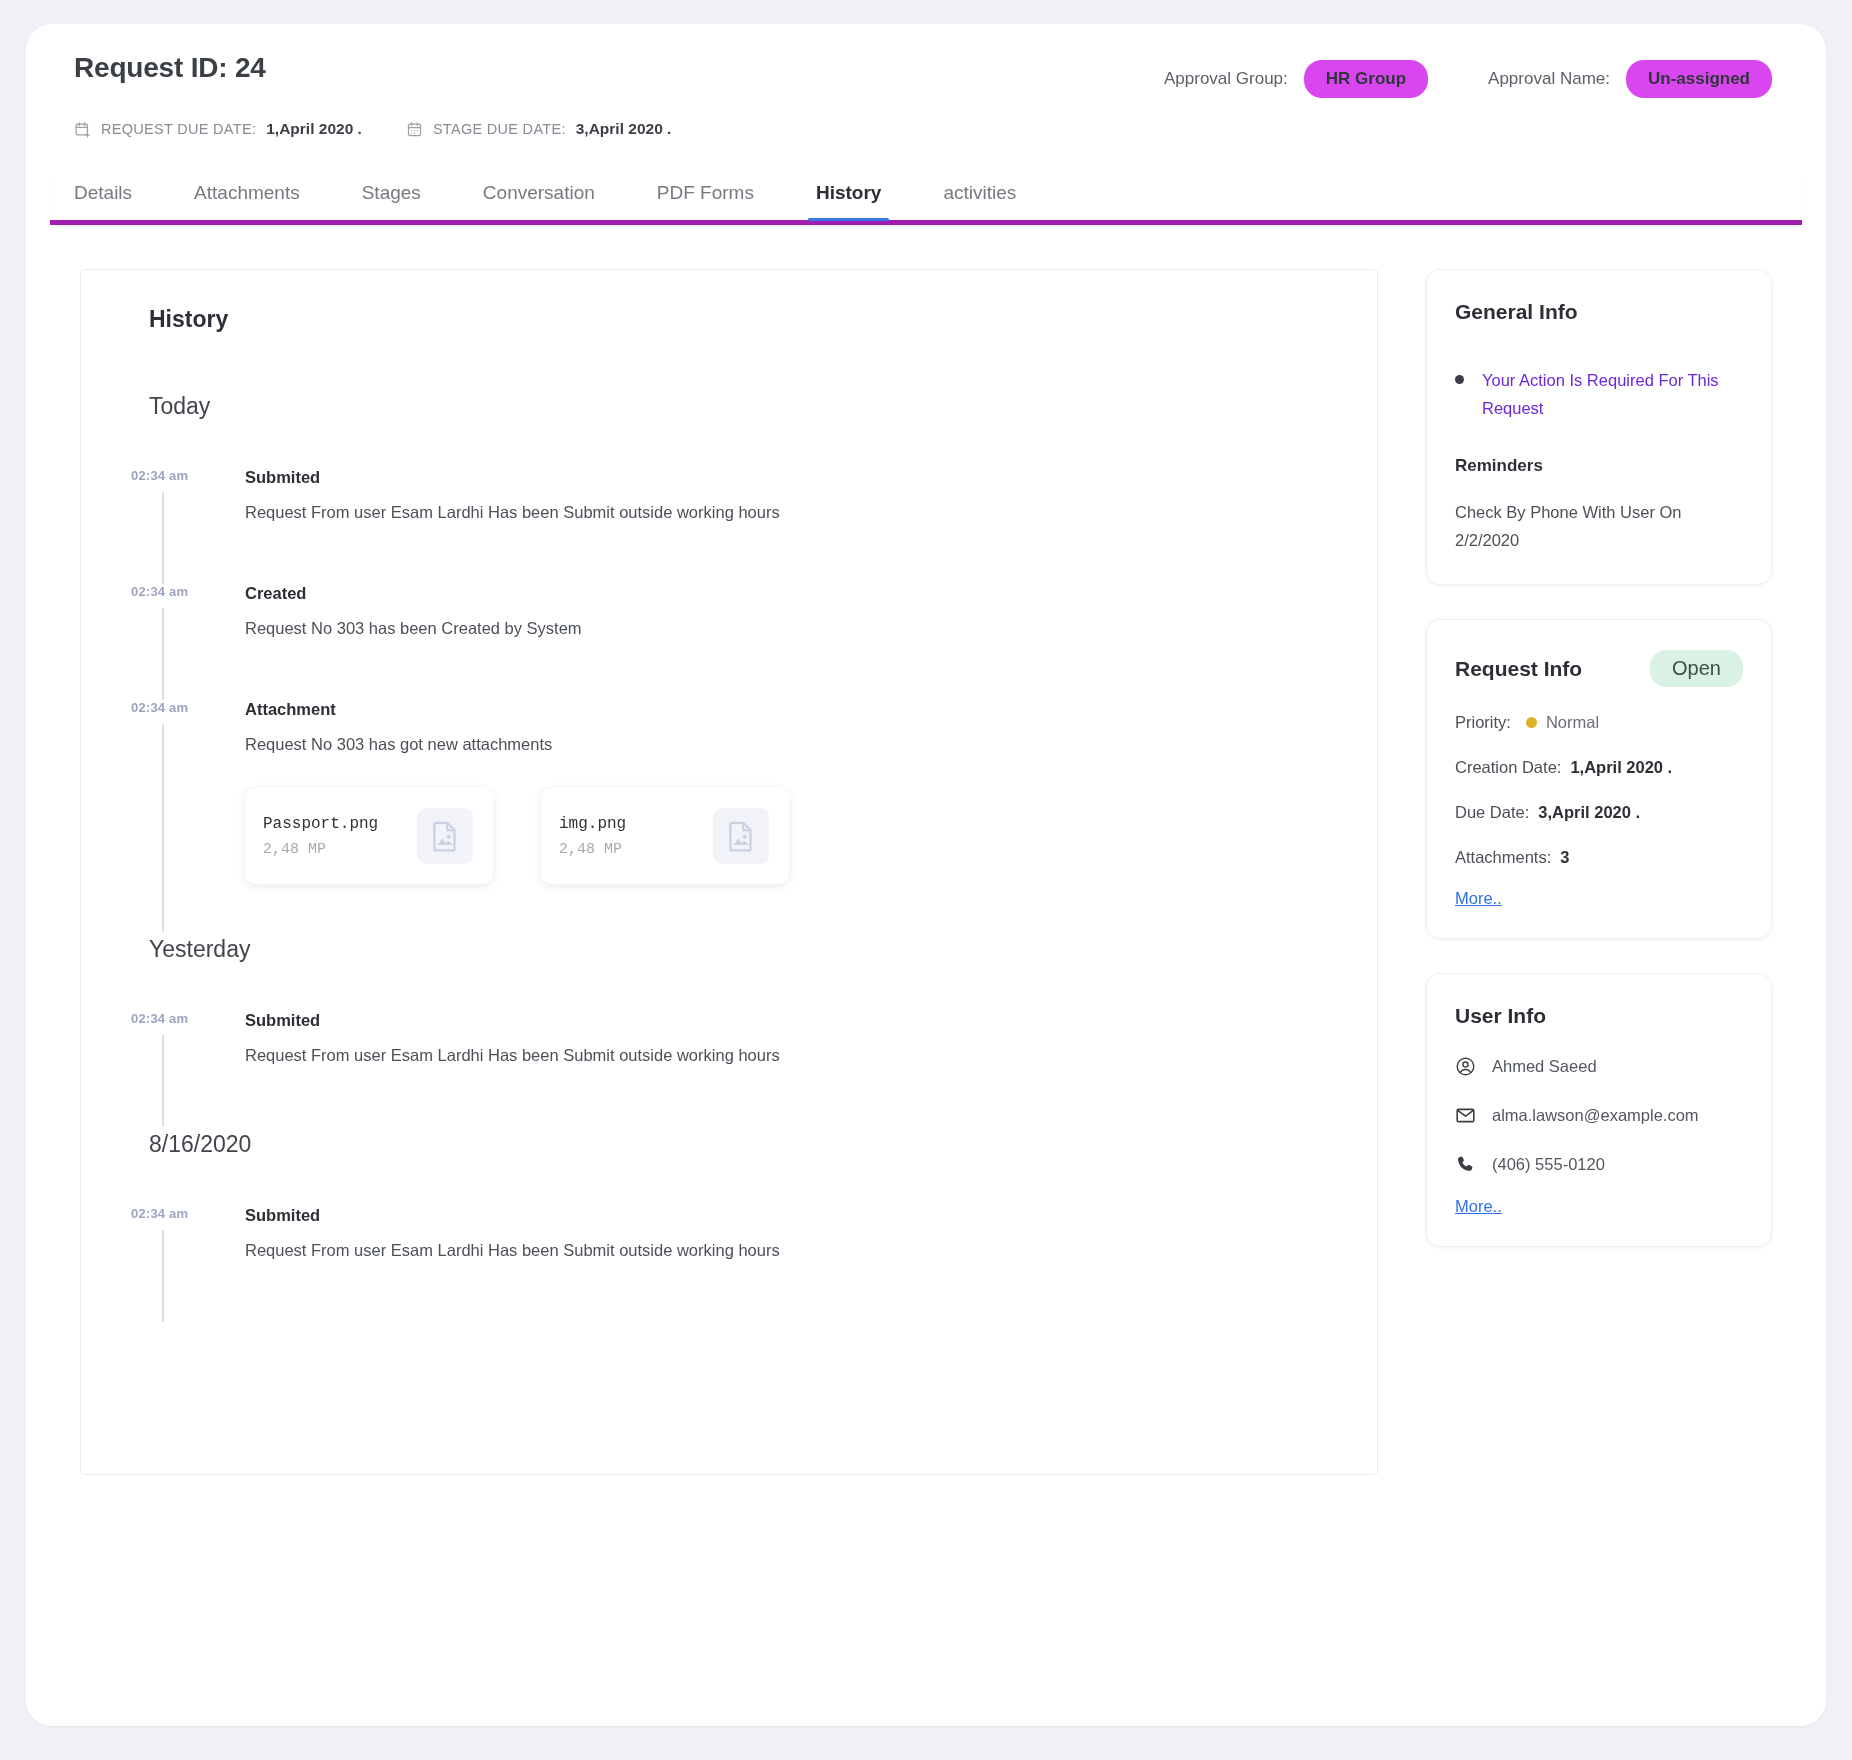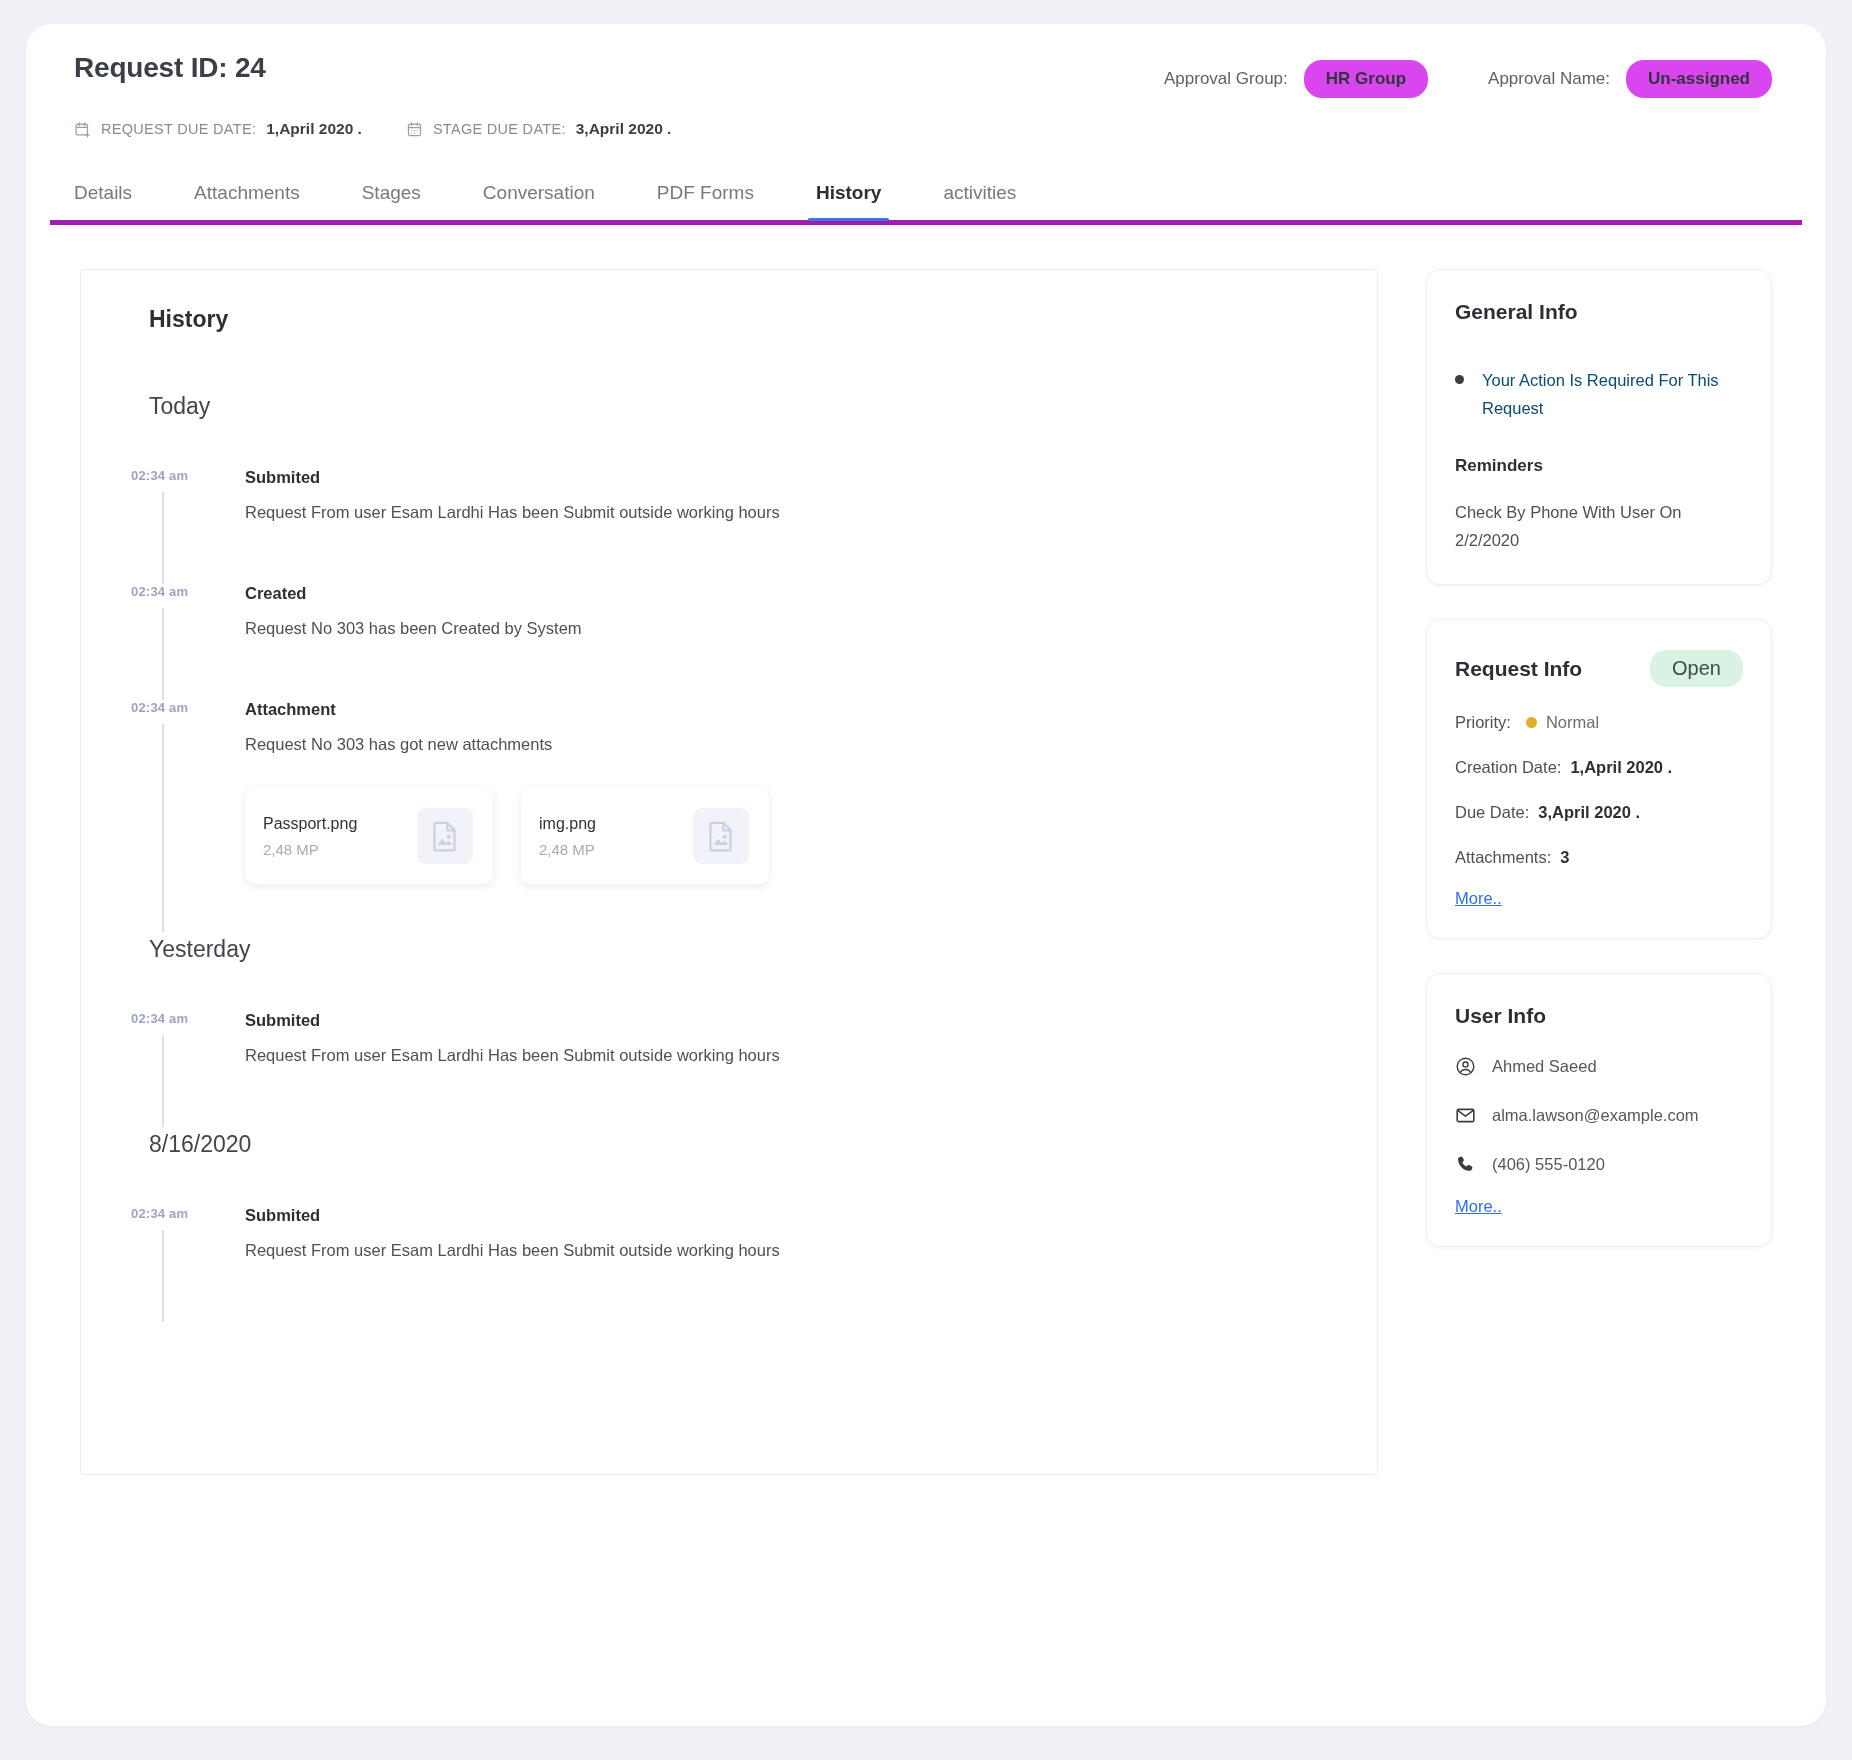--- a/index.html
+++ b/index.html
@@ -174,21 +174,21 @@
     font-weight: bold;
     color: #2c2f35;
     margin-bottom: 16px;
   }
   .event-desc {
     font-size: 16.5px;
     color: #4c5058;
   }
 
   
-  .attach-row { display: flex; gap: 28px; margin-top: 34px; }
+  .attach-row { display: flex; gap: 48px; margin-top: 34px; font-family: Liberation Mono, monospace; }
   .attach-card {
     width: 248px;
     height: 96px;
     background: #ffffff;
     border-radius: 10px;
     box-shadow: 0 2px 10px rgba(16,24,40,0.09);
     display: flex;
     align-items: center;
     justify-content: space-between;
     padding: 0 20px 0 18px;
@@ -244,21 +244,21 @@
   }
   .bullet-dot {
     width: 9px; height: 9px;
     border-radius: 50%;
     background: #3a3d43;
     margin-top: 9px;
     flex: 0 0 9px;
   }
   .gi-bullet-text {
     font-size: 16.5px;
-    color: #0c4a6e;
+    color: #6d28d9;
     line-height: 1.7;
   }
   .gi-sub {
     font-size: 17px;
     font-weight: bold;
     color: #2c2f35;
     margin-top: 34px;
   }
   .gi-reminder {
     font-size: 16.5px;

